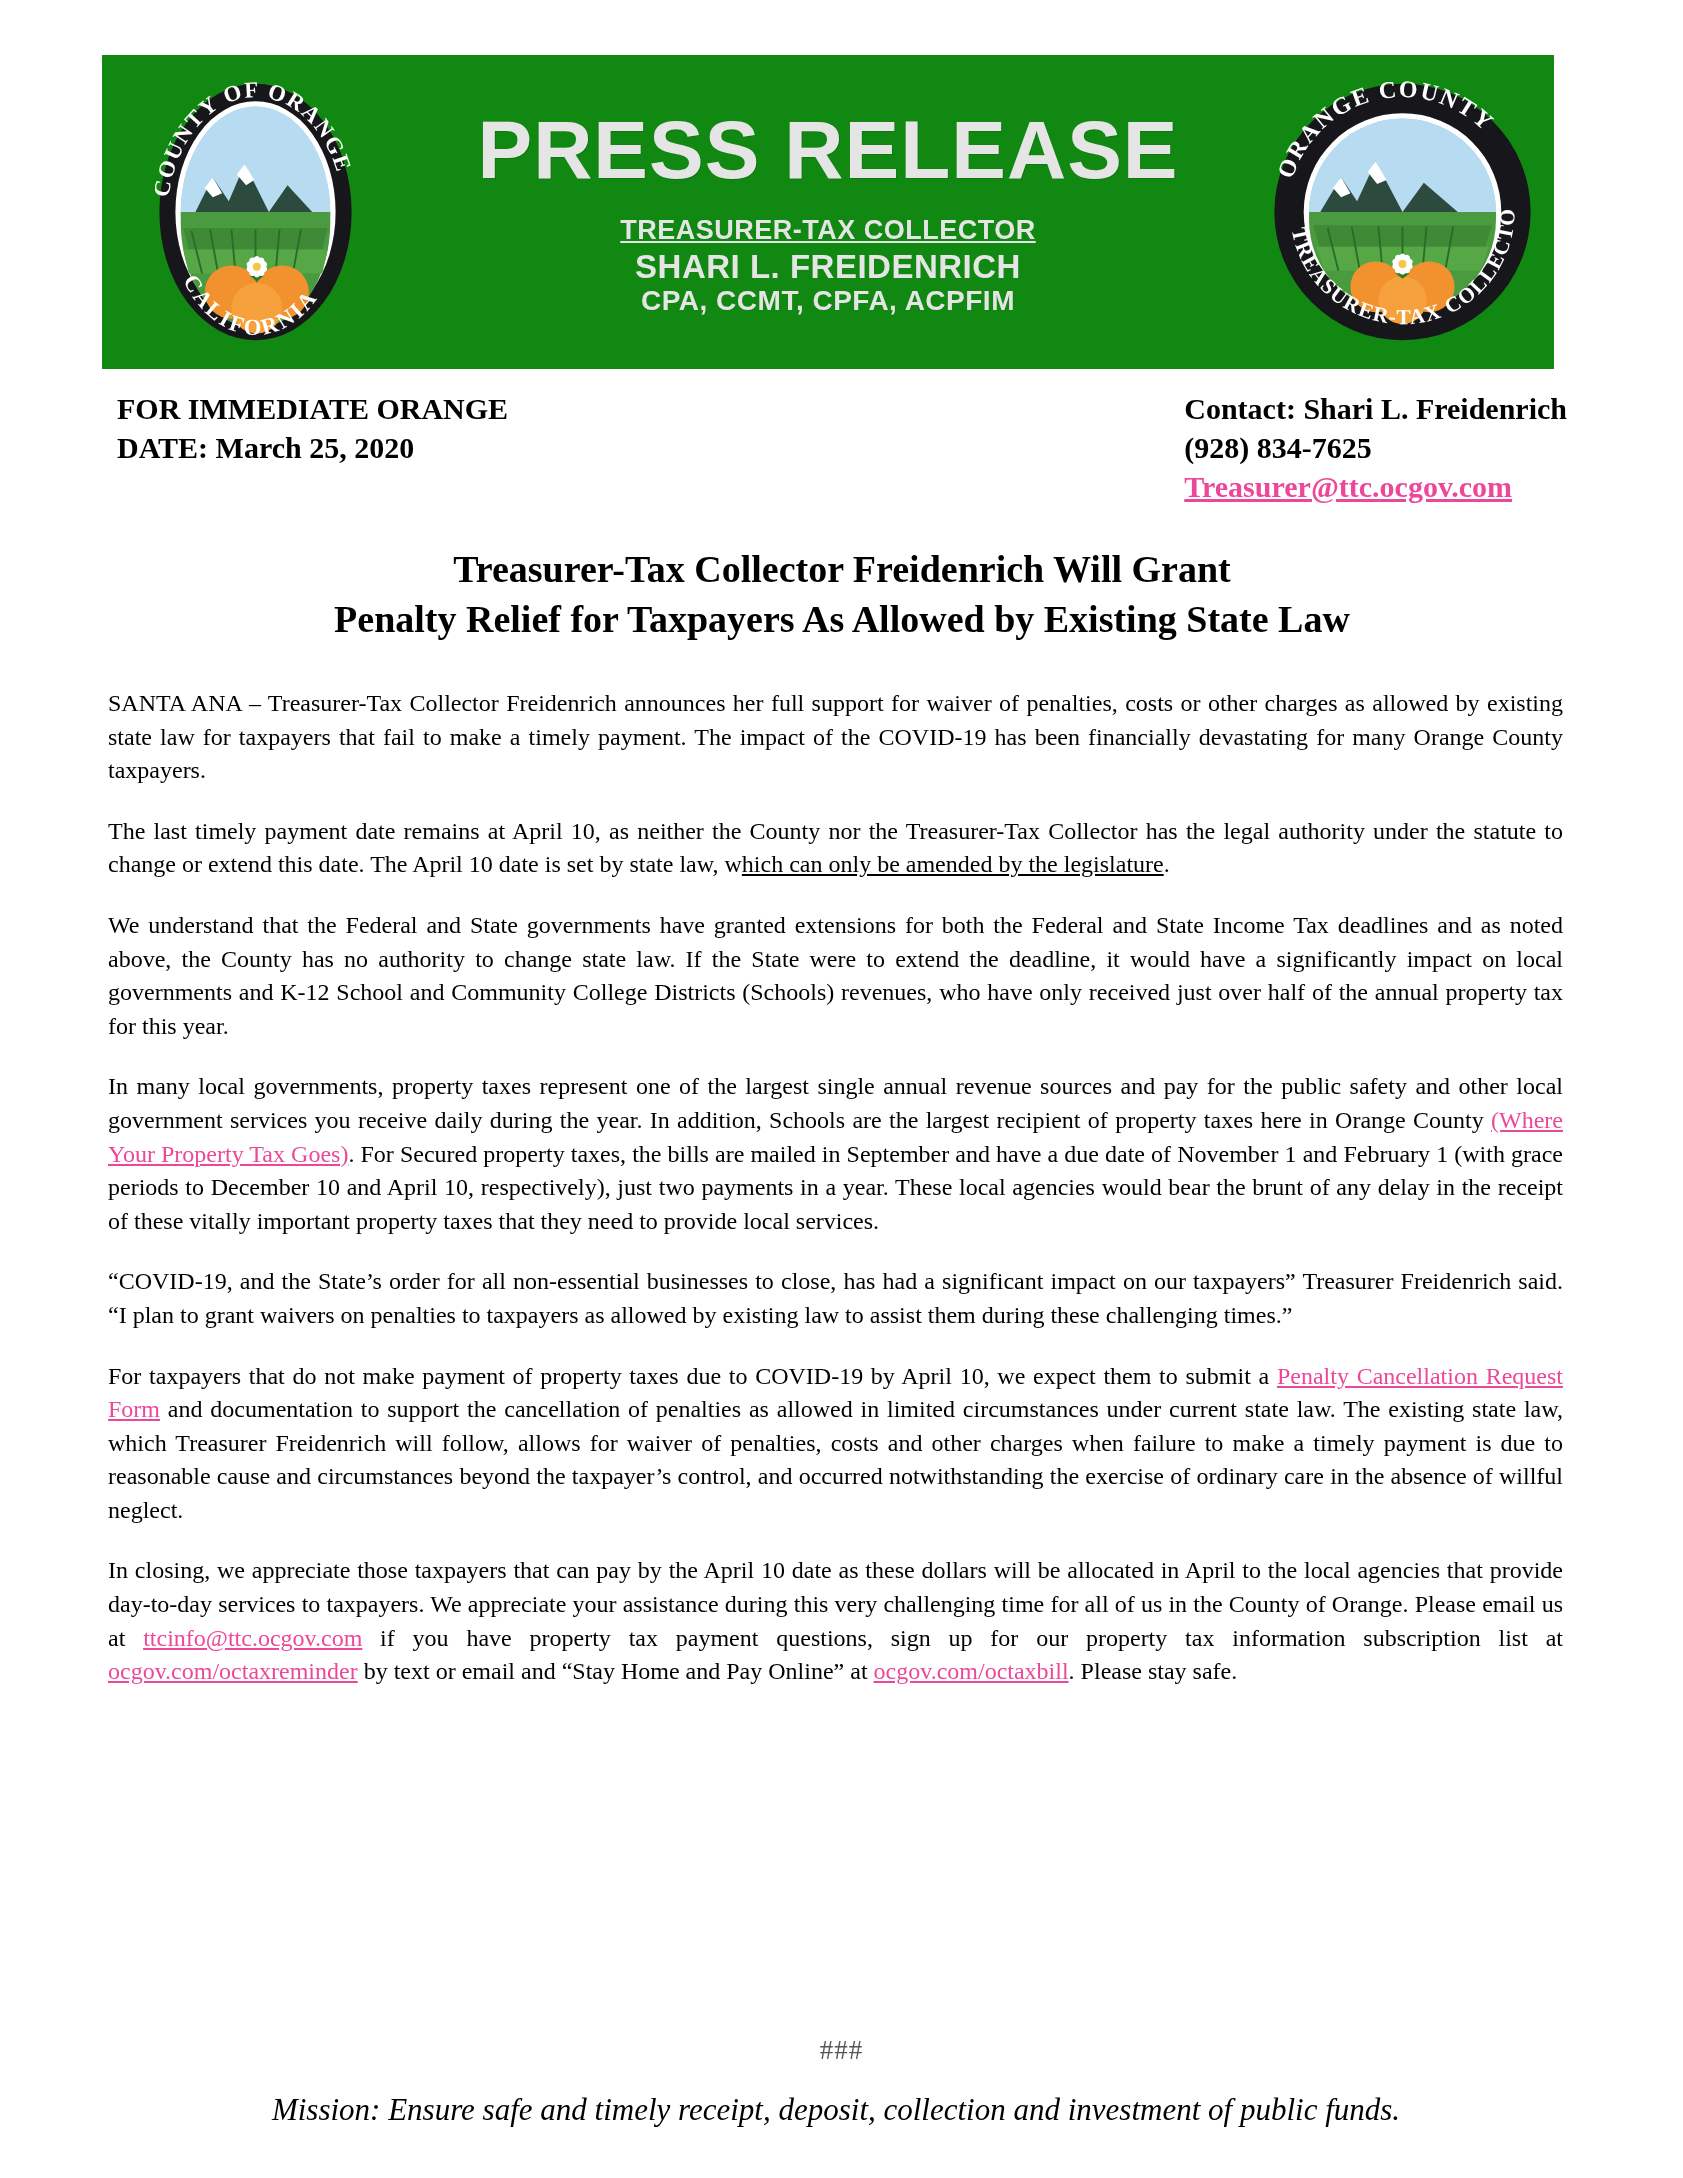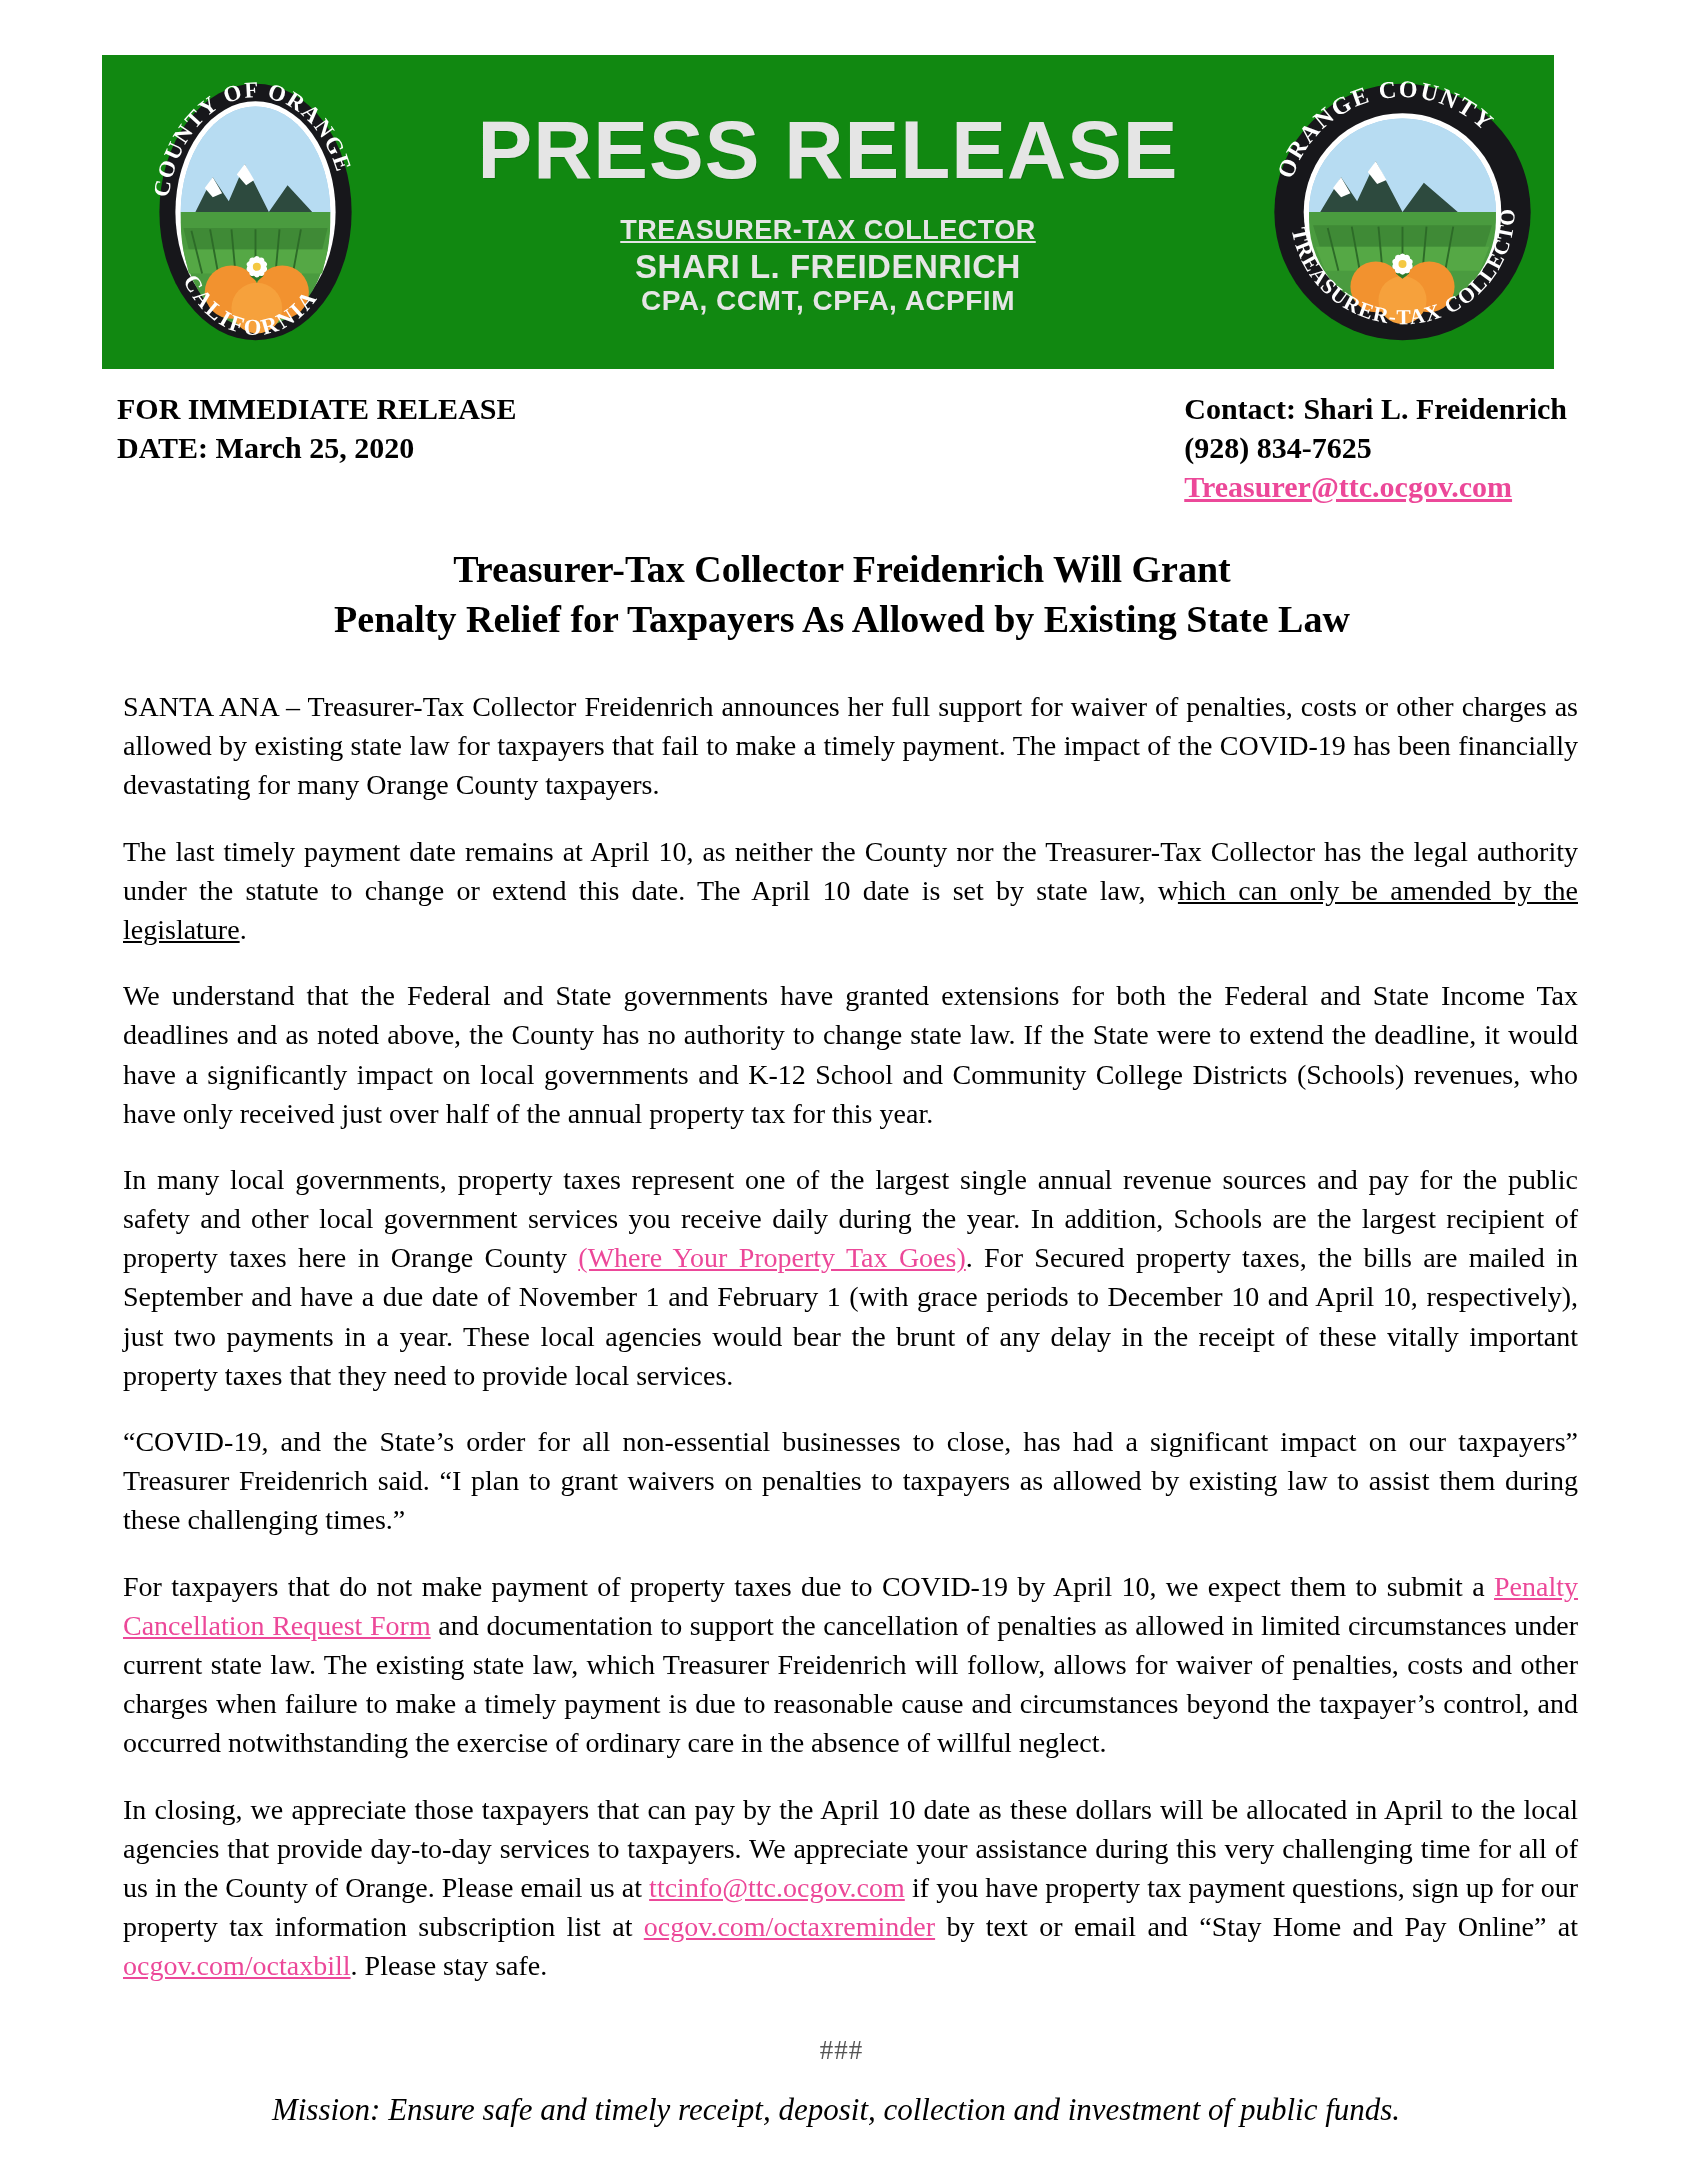--- a/index.html
+++ b/index.html
@@ -107,24 +107,24 @@
     width: 1450px;
     text-align: center;
     font-size: 38px;
     font-weight: bold;
     line-height: 1.32;
   }
 
   
   .body {
     position: absolute;
-    left: 123px;
+    left: 108px;
     top: 687px;
     width: 1455px;
-    font-size: 28px;
+    font-size: 24px;
     line-height: 1.40;
   }
   .body p {
     margin: 0 0 27px 0;
     text-align: justify;
     text-justify: inter-word;
   }
   .body p:last-child { margin-bottom: 0; }
   .u { text-decoration: underline; }
 
@@ -249,21 +249,21 @@
         </text>
         <text font-family="Liberation Serif, serif" font-size="16" font-weight="bold" fill="#ffffff" letter-spacing="1">
           <textPath href="#arcBot2" startOffset="5%">TREASURER-TAX COLLECTOR</textPath>
         </text>
       </svg>
     </span>
   </div>
 
   <div class="meta">
     <div class="meta-left">
-      <div>FOR IMMEDIATE RELEASE</div>
+      <div>FOR IMMEDIATE ORANGE</div>
       <div>DATE: March 25, 2020</div>
     </div>
     <div class="meta-right">
       <div>Contact: Shari L. Freidenrich</div>
       <div>(928) 834-7625</div>
       <a class="link" href="#">Treasurer@ttc.ocgov.com</a>
     </div>
   </div>
 
   <div class="headline">

